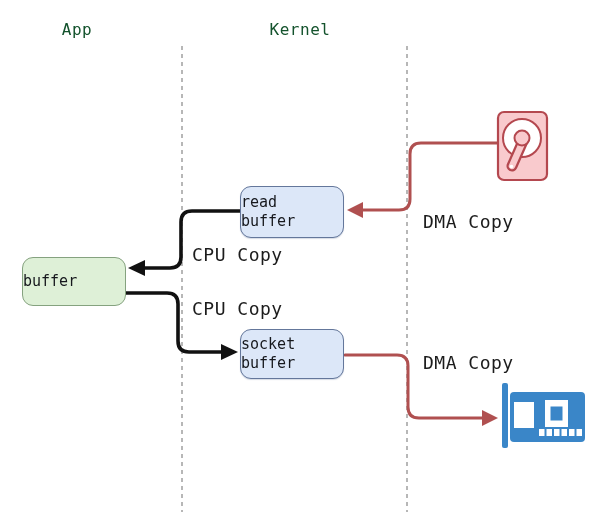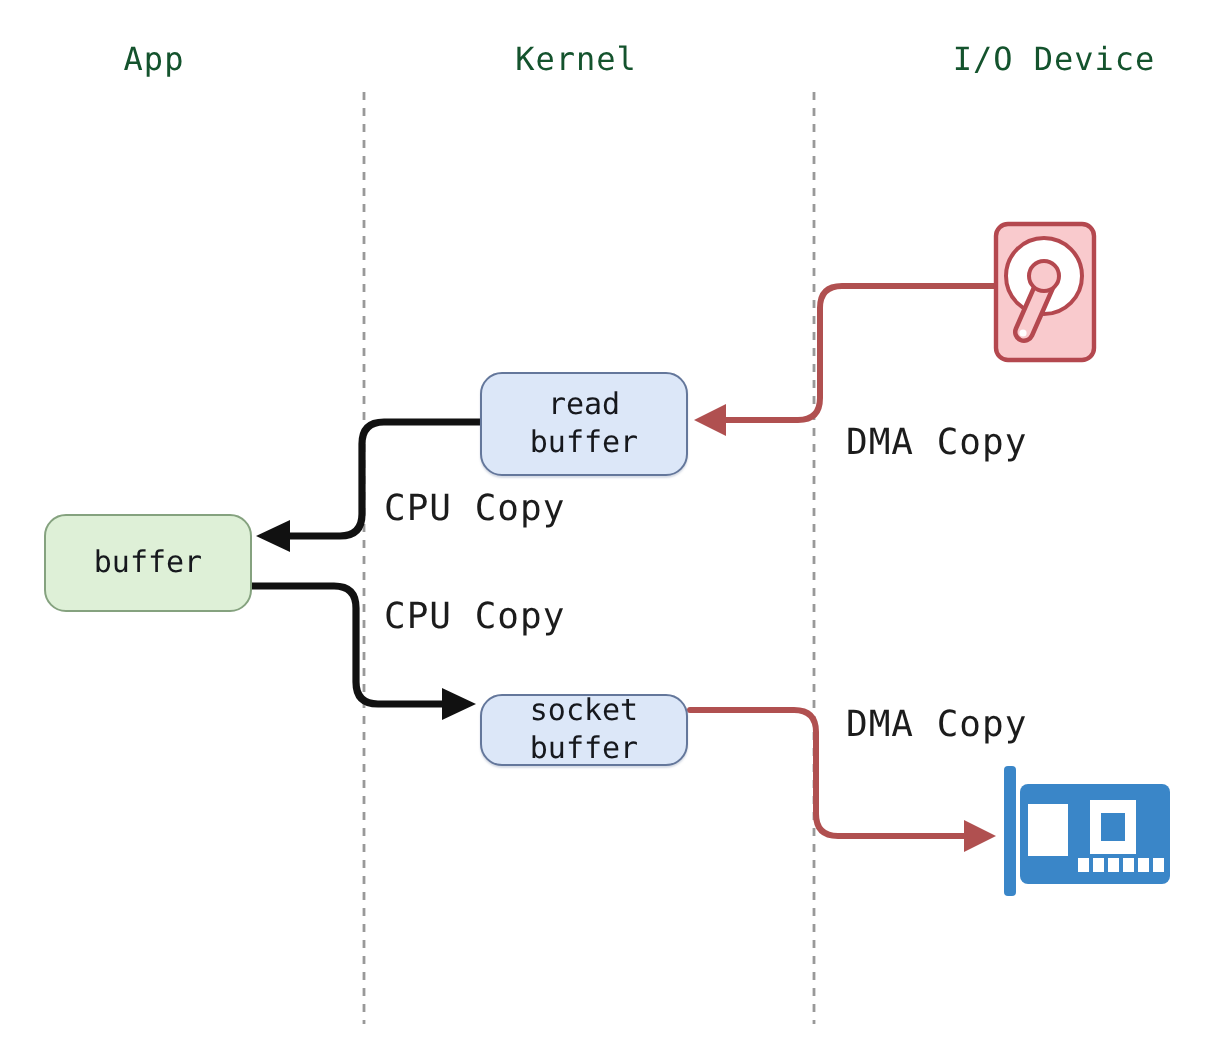--- a/index.html
+++ b/index.html
@@ -27,21 +27,21 @@
     color: #14532d;
     letter-spacing: 0.5px;
     white-space: nowrap;
   }
   .node {
     position: absolute;
     box-sizing: border-box;
     border-radius: 11px;
     display: flex;
     flex-direction: column;
-    align-items: center;
+    align-items: flex-start;
     justify-content: center;
     font-size: 15px;
     line-height: 1.25;
     color: #16181d;
     text-align: center;
   }
   .node.blue {
     background: #dce7f8;
     border: 1.6px solid #64779b;
     box-shadow: 0 1px 1px rgba(90,110,150,0.25);
@@ -108,33 +108,32 @@
         <rect x="546.5" y="429" width="5.5" height="7"></rect>
         <rect x="554" y="429" width="5.5" height="7"></rect>
         <rect x="561.5" y="429" width="5.5" height="7"></rect>
         <rect x="569" y="429" width="5.5" height="7"></rect>
         <rect x="576.5" y="429" width="5.5" height="7"></rect>
       </g>
     </g>
   </svg>
 
   <div class="col-header" style="left:77px">App</div>
-  <div class="col-header" style="left:288px">Kernel</div>
-  <div class="col-header" style="left:527px">I/O Device</div>
+  <div class="col-header" style="left:300px">Kernel</div>
 
   <div class="node blue" style="left:240px; top:186px; width:104px; height:52px">
     <span>read</span>
     <span>buffer</span>
   </div>
 
   <div class="node green" style="left:22px; top:257px; width:104px; height:49px">
     <span>buffer</span>
   </div>
 
-  <div class="node blue" style="left:240px; top:347px; width:104px; height:36px">
+  <div class="node blue" style="left:240px; top:329px; width:104px; height:50px">
     <span>socket</span>
     <span>buffer</span>
   </div>
 
   <div class="edge-label" style="left:423px; top:211px">DMA Copy</div>
   <div class="edge-label" style="left:192px; top:244px">CPU Copy</div>
   <div class="edge-label" style="left:192px; top:298px">CPU Copy</div>
   <div class="edge-label" style="left:423px; top:352px">DMA Copy</div>
 
 </div>

